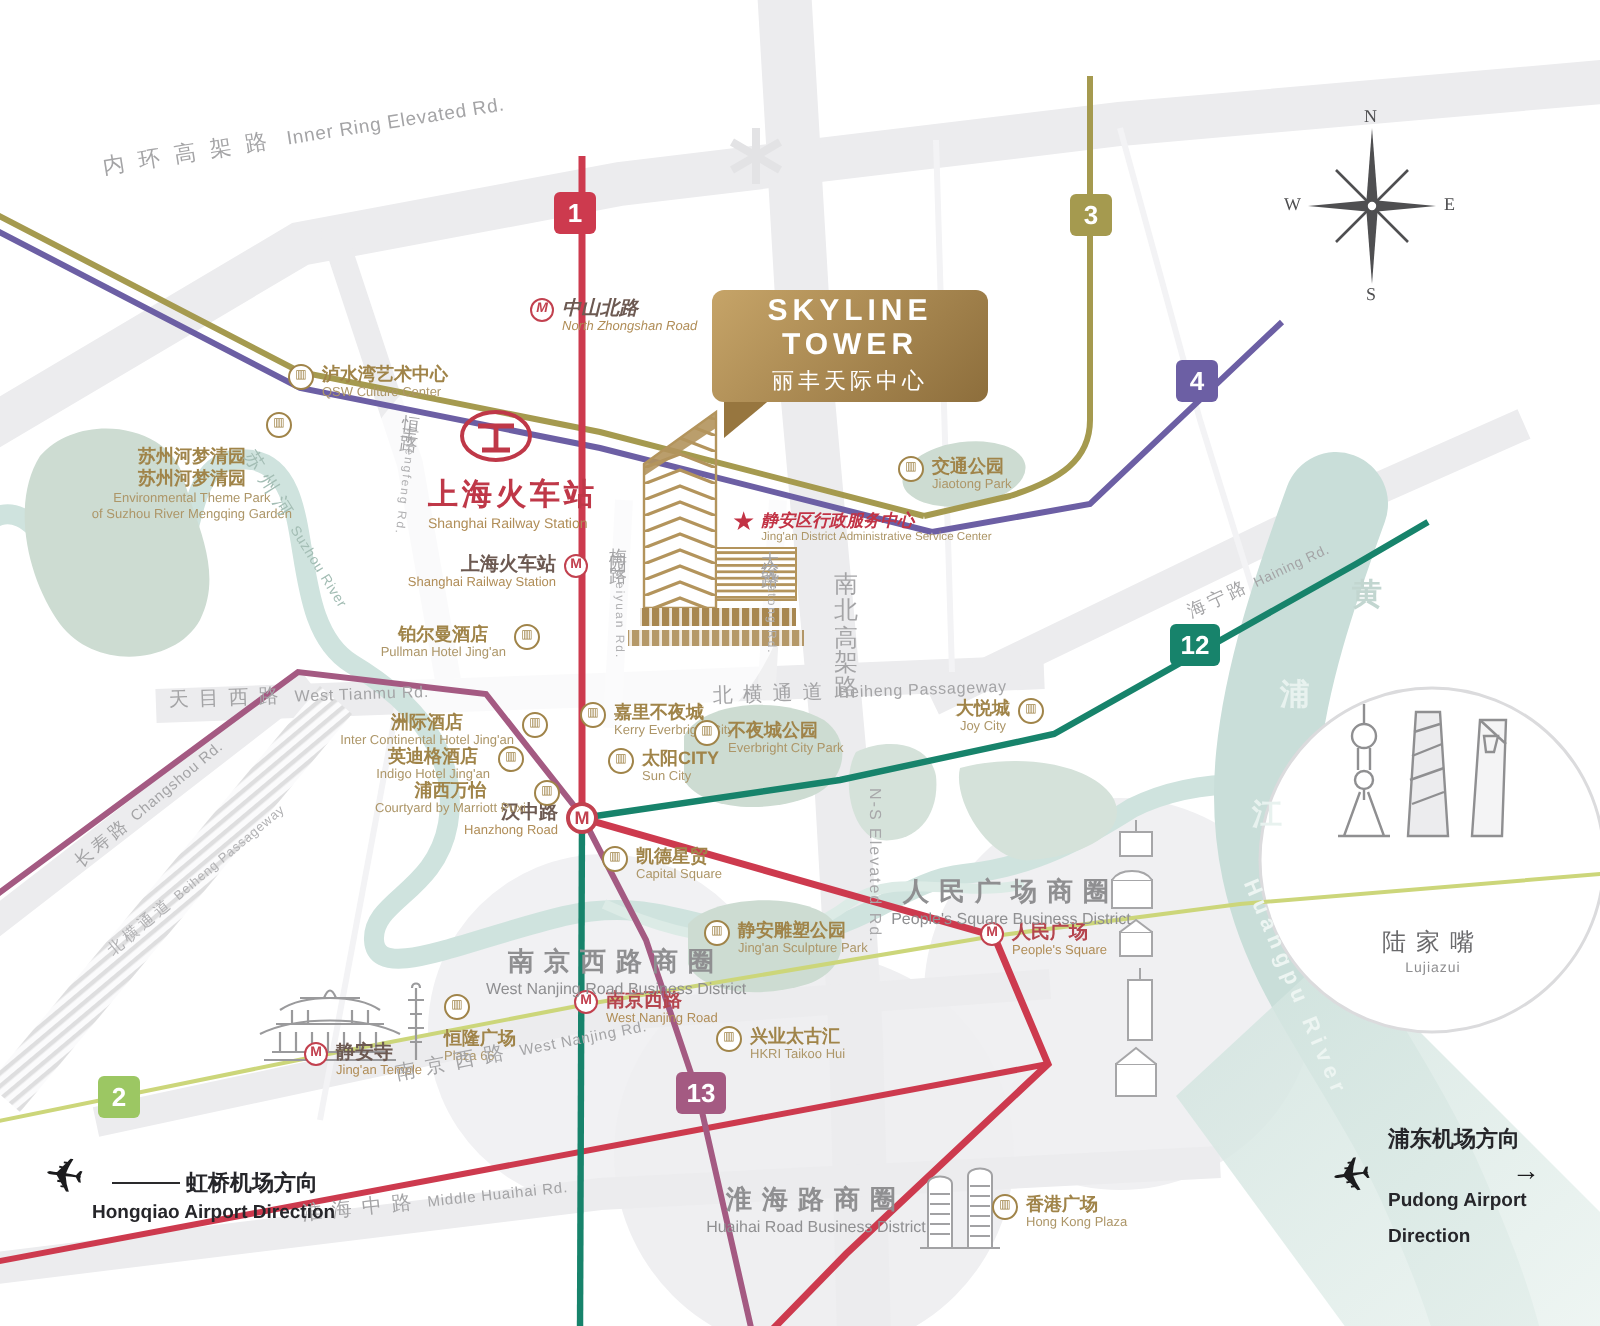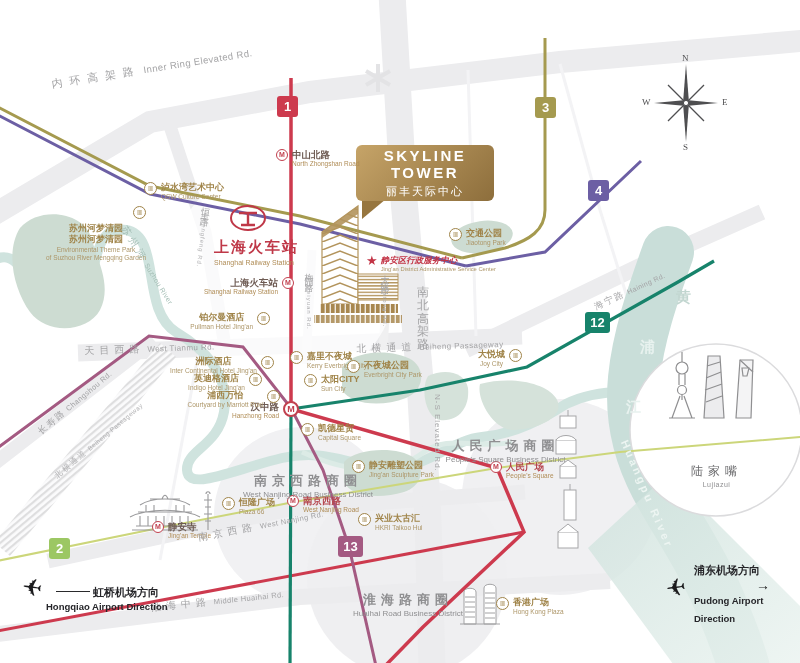--- a/index.html
+++ b/index.html
@@ -242,21 +242,21 @@
   <div class="lb" style="left:585px;top:312px;width:25px;background:#17836b;">
       <span>12</span>
     </div>
   <div class="lb" style="left:49px;top:538px;background:#9cc763;">
       <span>2</span>
     </div>
   <div class="lb" style="left:338px;top:536px;width:25px;background:#a45a82;">
       <span>13</span>
     </div>
 
-  <div class="station" style="left:276px;top:149px;">
+  <div class="station" style="left:265px;top:149px;font-style:italic;">
     <span class="mb">M</span>
     <span class="txt">
         <span class="zh">中山北路</span>
         <span class="en">North Zhongshan Road</span>
       </span>
   </div>
   <div class="station r" style="right:506px;top:277px;">
     <span class="mb">M</span>
     <span class="txt">
         <span class="zh">上海火车站</span>
@@ -398,21 +398,21 @@
         <span class="en">Jing'an Sculpture Park</span>
       </span>
   </div>
   <div class="poi" style="left:358px;top:513px;">
     <span class="picon">▥</span>
     <span class="txt">
         <span class="zh">兴业太古汇</span>
         <span class="en">HKRI Taikoo Hui</span>
       </span>
   </div>
-  <div class="poi" style="left:222px;top:497px;">
+  <div class="poi" style="left:222px;top:497px;flex-direction:column;">
     <span class="picon">▥</span>
     <span class="txt">
         <span class="zh">恒隆广场</span>
         <span class="en">Plaza 66</span>
       </span>
   </div>
   <div class="poi" style="left:496px;top:597px;">
     <span class="picon">▥</span>
     <span class="txt">
         <span class="zh">香港广场</span>

